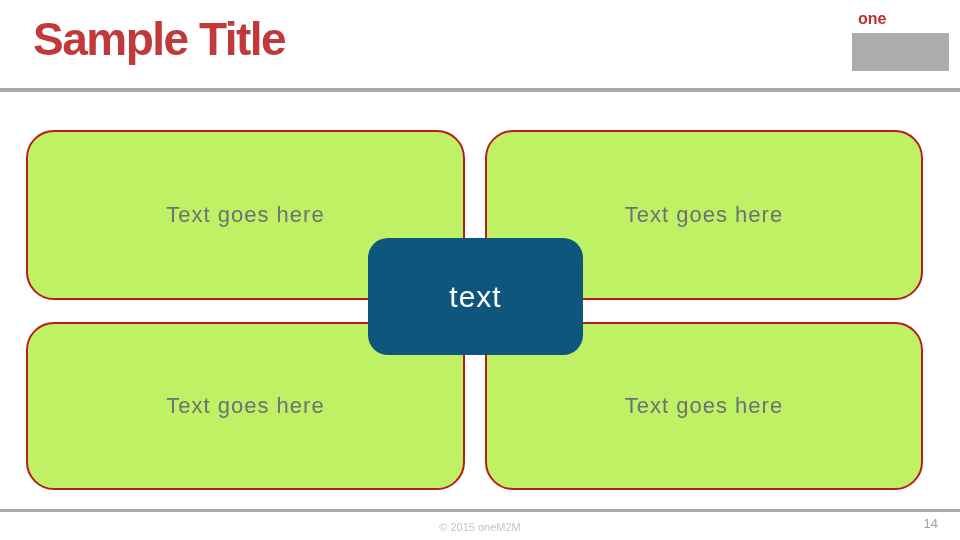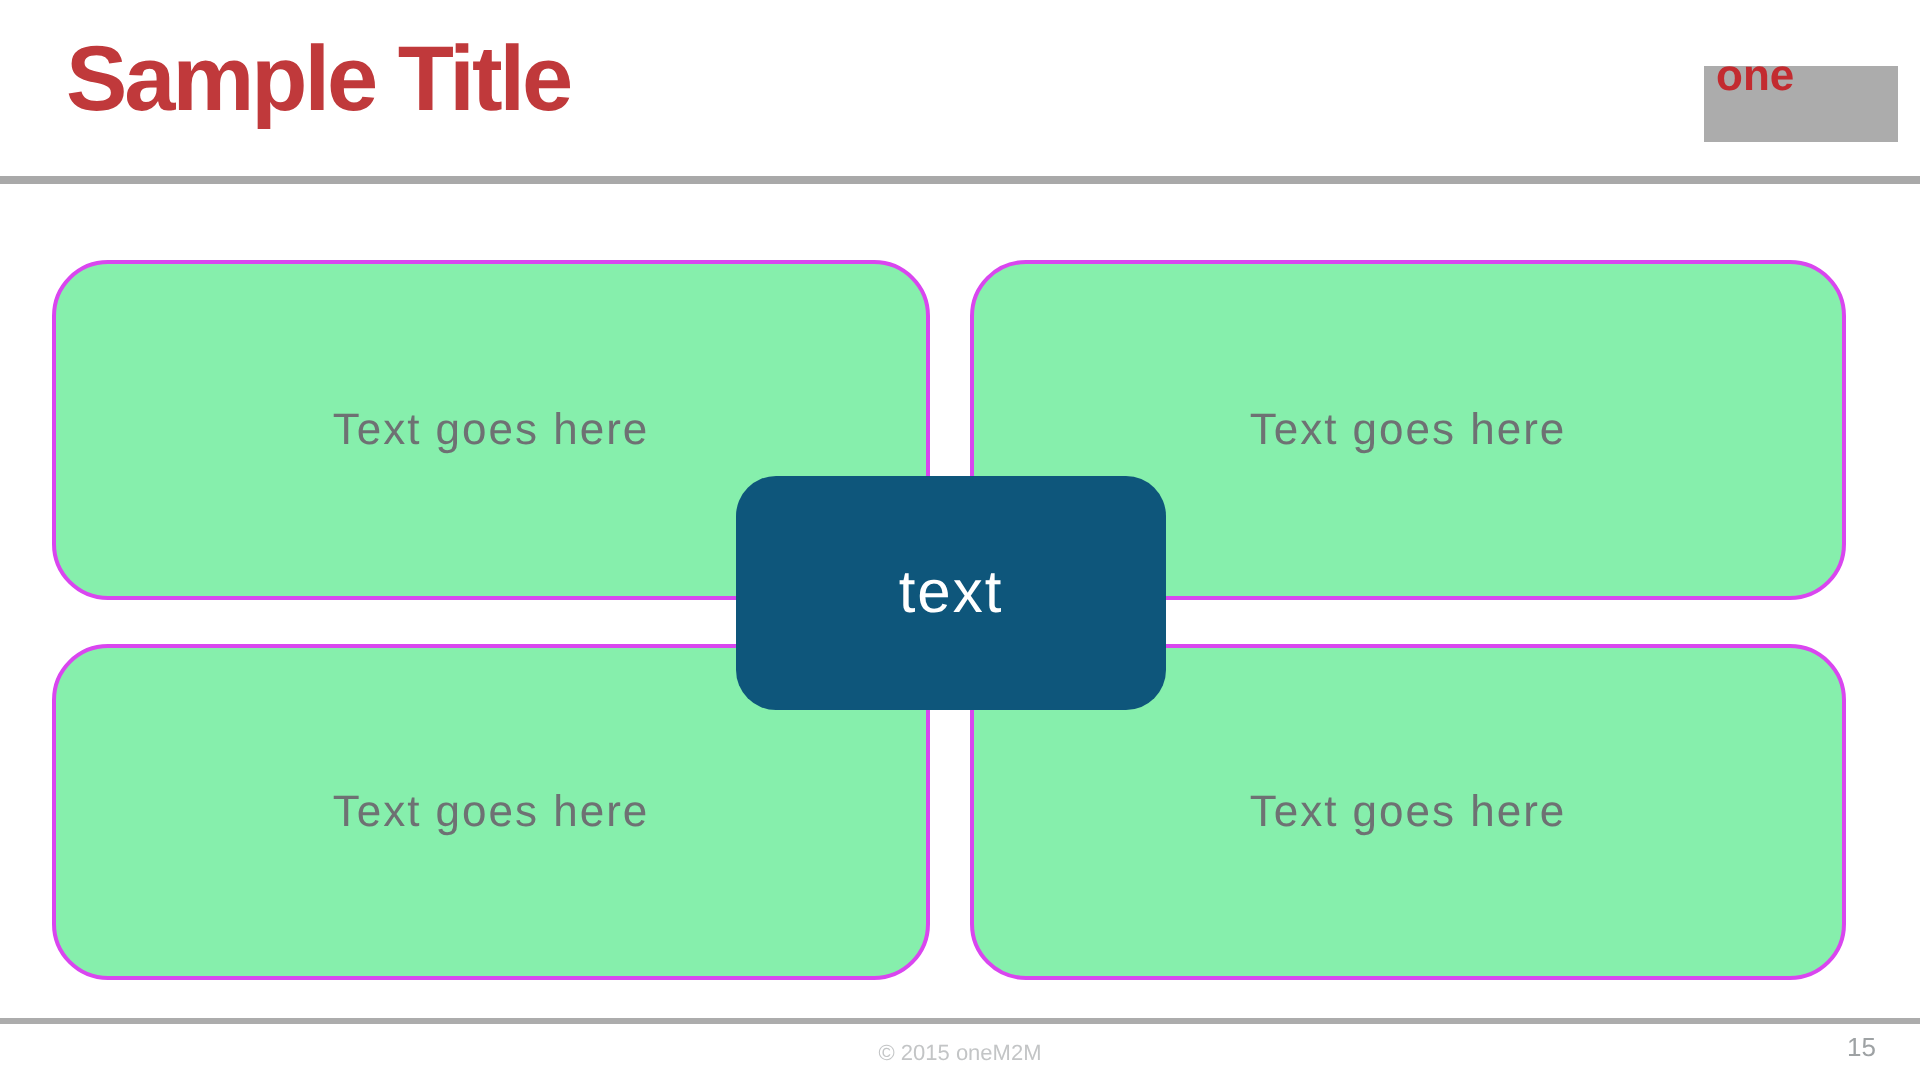--- a/index.html
+++ b/index.html
@@ -49,26 +49,25 @@
     left: 0;
     top: 23px;
     width: 97px;
     height: 38px;
     background: #ACACAC;
   }
   .logo-one {
     position: absolute;
     left: 6px;
     top: 1px;
-    font-size: 22px;
+    font-size: 16px;
     font-weight: bold;
     color: #C32B30;
     line-height: 1.0;
     letter-spacing: 0px;
-    margin-top: 16px;
   }
   .logo-m2m {
     position: absolute;
     left: 1px;
     top: 16px;
     font-size: 40px;
     font-weight: bold;
     line-height: 1.0;
     white-space: nowrap;
     letter-spacing: -3px;
@@ -79,22 +78,22 @@
     text-shadow: -1px -1px 0 #fff, 1px -1px 0 #fff, -1px 1px 0 #fff, 1px 1px 0 #fff;
     position: relative;
     margin: 0 -5px;
     top: -3px;
     z-index: 2;
   }
 
   
   .dbox {
     position: absolute;
-    background: #86efac;
-    border: 2px solid #d946ef;
+    background: #bef264;
+    border: 2px solid #b91c1c;
     border-radius: 28px;
     display: flex;
     align-items: center;
     justify-content: center;
   }
   .dbox .dbox-label {
     font-size: 22px;
     letter-spacing: 1px;
     color: #6E7173;
   }
@@ -177,15 +176,15 @@
   <div class="dbox br">
     <span class="dbox-label">Text goes here</span>
   </div>
 
   <div class="center-box">
     <span class="center-label">text</span>
   </div>
 
   <div class="footer-rule"></div>
   <div class="footer-copyright">© 2015 oneM2M</div>
-  <div class="page-number">15</div>
+  <div class="page-number">14</div>
 
 </div>
 
 </body></html>

